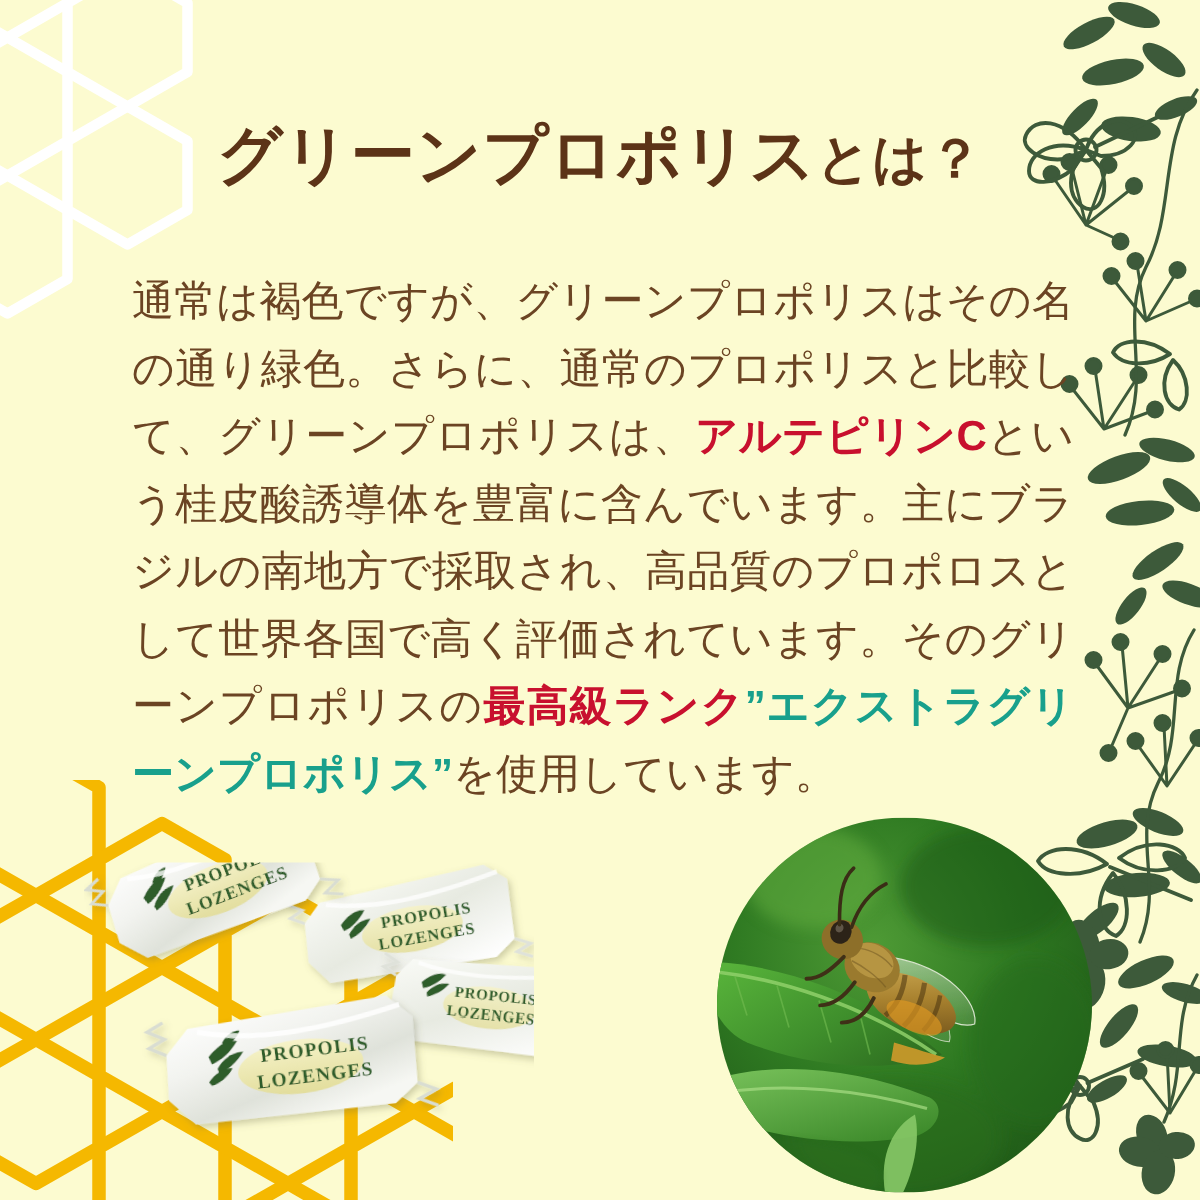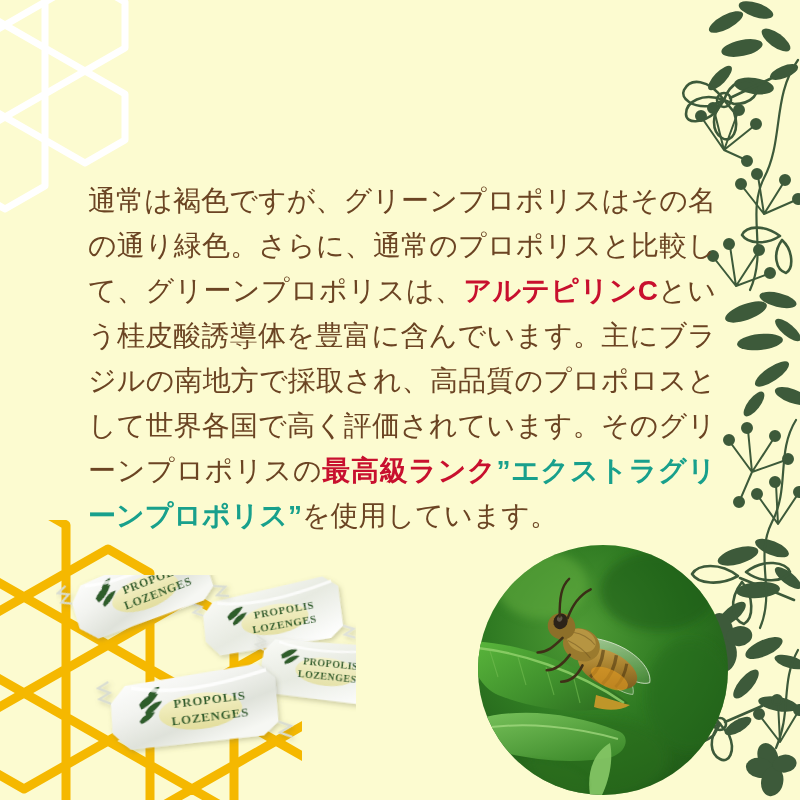--- a/index.html
+++ b/index.html
@@ -456,16 +456,17 @@
           <path d="M14 0 C18 -6 24 -9 29 -8 C26 -2 20 2 15 3 Z"></path>
           <path d="M0 30 C6 23 13 20 20 21 C15 28 8 32 2 33 Z"></path>
         </g>
         <text x="54" y="36" font-family="Liberation Serif, serif" font-size="13" font-weight="700" fill="#2e5d2a" letter-spacing="0.8">PROPOLIS</text>
         <text x="50" y="53" font-family="Liberation Serif, serif" font-size="13" font-weight="700" fill="#2e5d2a" letter-spacing="0.8">LOZENGES</text>
         <path d="M14 11 C54 23 100 19 150 9" stroke="#ffffff" stroke-width="3.4" fill="none" opacity="0.82"></path>
       </g>
     </svg>
   </div>
 
+  <h1 id="headline"><span>グリーンプロポリス</span><span class="suffix">とは？</span></h1>
 
   <p id="body-copy"><span>通常は褐色ですが、グリーンプロポリスはその名の通り緑色。さらに、通常のプロポリスと比較して、グリーンプロポリスは、</span><span class="red">アルテピリンC</span><span>という桂皮酸誘導体を豊富に含んでいます。主にブラジルの南地方で採取され、高品質のプロポロスとして世界各国で高く評価されています。そのグリーンプロポリスの</span><span class="red">最高級ランク</span><span class="teal">”エクストラグリーンプロポリス”</span><span>を使用しています。</span></p>
 
 </div>
 
 </body></html>

